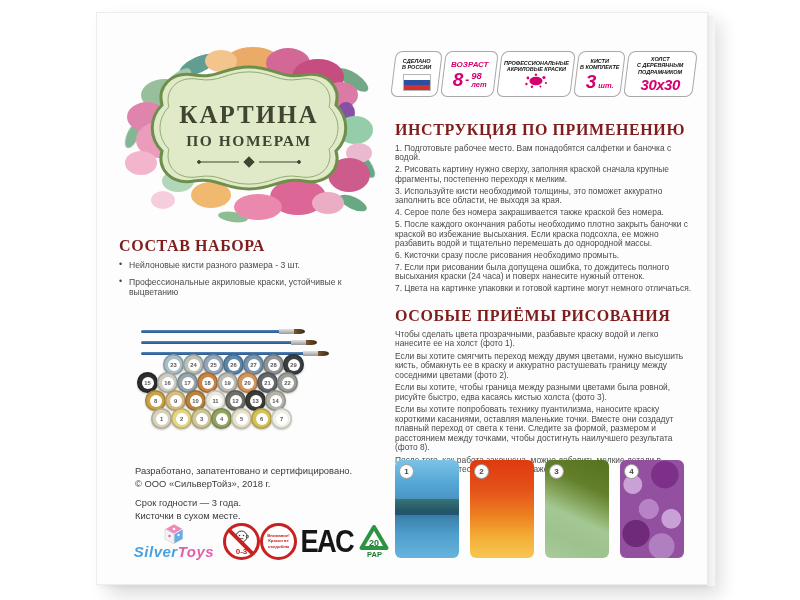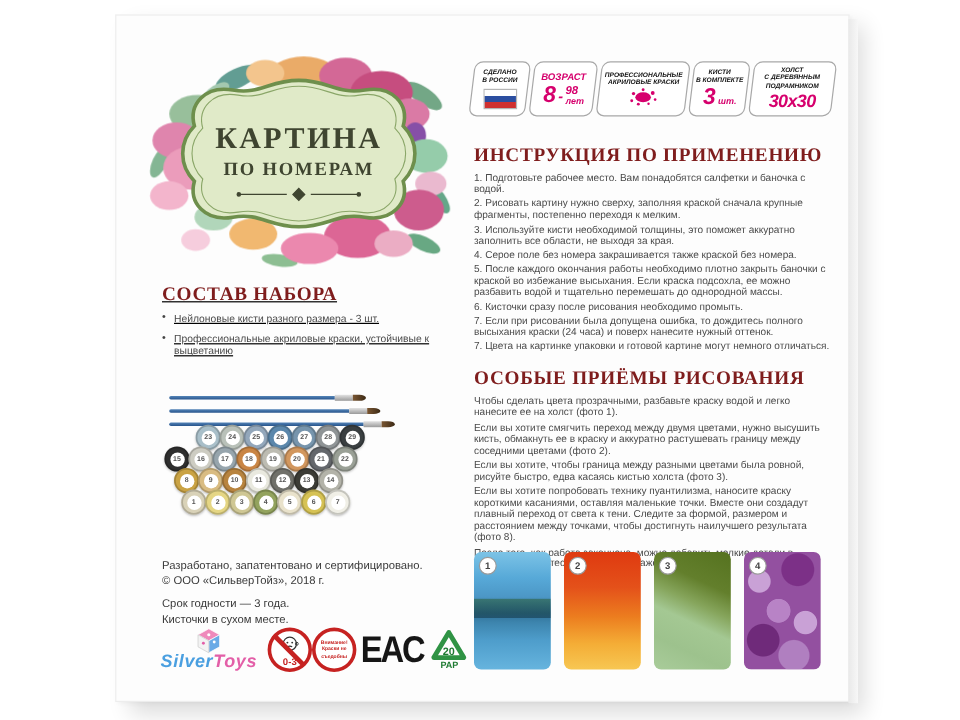--- a/index.html
+++ b/index.html
@@ -6,21 +6,21 @@
   body{width:800px;height:600px;background:#ffffff;font-family:"Liberation Sans",sans-serif;position:relative;overflow:hidden;}
   .card{position:absolute;left:96px;top:12px;width:610px;height:571px;background:#fdfdfd;border:1px solid #ededed;
         box-shadow:12px 10px 18px rgba(0,0,0,0.14), 2px 2px 4px rgba(0,0,0,0.05);}
   .card-side{position:absolute;right:-8px;top:3px;width:8px;height:570px;background:linear-gradient(90deg,#e9e9e9,#f7f7f7);}
 
   
   .sec-h{font-family:"Liberation Serif",serif;font-weight:700;color:#7f1d1d;font-size:16px;letter-spacing:0.6px;margin:0 0 5px 0;}
 
   
   .wreath{position:absolute;left:6px;top:12px;width:292px;height:206px;}
-  .kit{position:absolute;left:38px;top:224px;width:252px;text-decoration:underline;}
+  .kit{position:absolute;left:22px;top:224px;width:252px;}
   .kit-item{font-size:8.6px;color:#4a4a4a;line-height:1.25;margin:0 0 6px 0;padding-left:10px;position:relative;}
   .kit-item::before{content:"•";position:absolute;left:0;top:-1px;color:#444;font-size:9px;}
 
   .brushes{position:absolute;left:44px;top:316px;width:210px;display:flex;flex-direction:column;gap:6px;}
   .brush{display:flex;align-items:center;height:5px;}
   .brush .handle{height:3.5px;background:linear-gradient(180deg,#5585b8,#27548c);border-radius:3px 0 0 3px;}
   .brush .ferrule{width:15px;height:4.5px;background:linear-gradient(180deg,#e2e2e2,#9a9a9a);}
   .brush .tip{width:11px;height:5px;background:linear-gradient(90deg,#7a5632,#3c2a16);border-radius:0 70% 70% 0;}
 
   .pots{position:absolute;left:40px;top:344px;}

